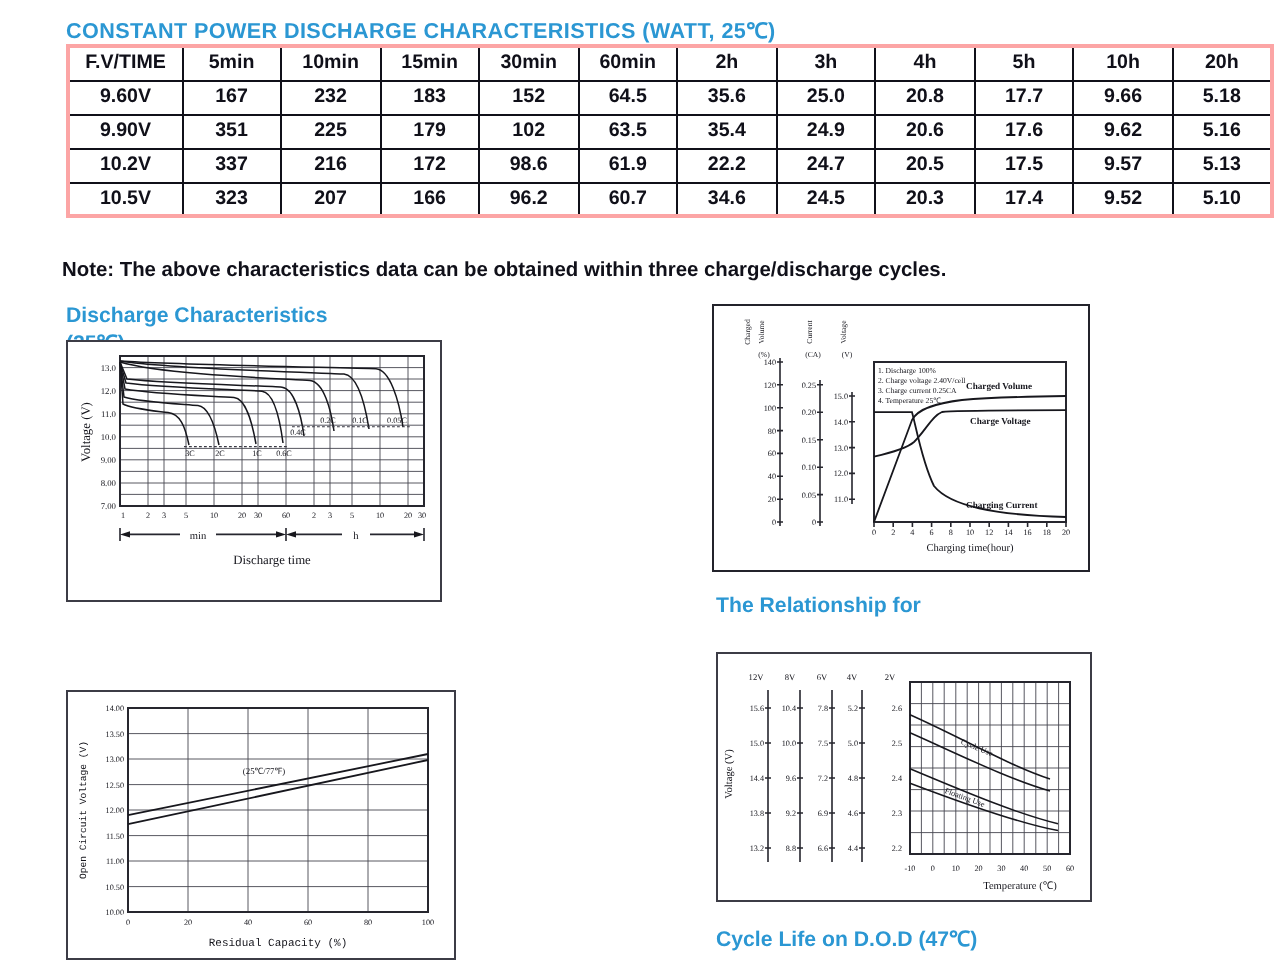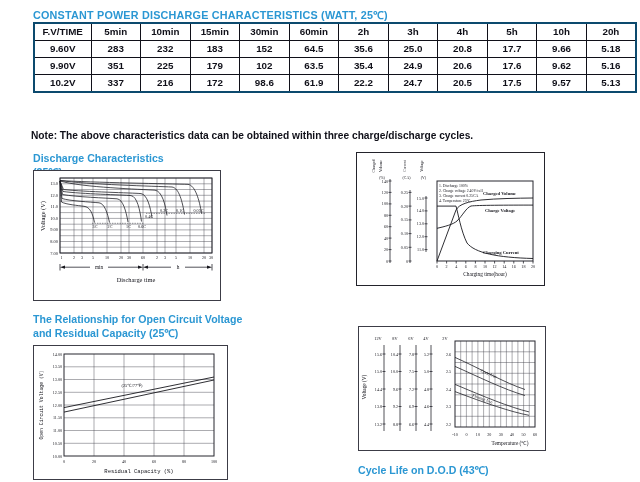--- a/index.html
+++ b/index.html
@@ -3,21 +3,21 @@
 <meta charset="utf-8">
 <style>
   html,body{margin:0;padding:0;background:#fff;}
   .page{position:relative;width:640px;height:482px;background:#ffffff;overflow:hidden;
         font-family:"Liberation Sans",sans-serif;}
   .abs{position:absolute;}
   .doc-title{left:33px;top:7px;font:700 10.8px "Liberation Sans",sans-serif;color:#2b97d3;letter-spacing:.2px;}
   .note{left:31px;top:130px;font:700 10.2px "Liberation Sans",sans-serif;color:#101019;}
   .sect{font:700 10.6px "Liberation Sans",sans-serif;color:#2b97d3;line-height:14px;}
   .ptable{position:absolute;left:33px;top:22px;width:604px;border-collapse:collapse;
-          table-layout:fixed;border:2px solid #0c4a6e;}
+          table-layout:fixed;border:2px solid #fca5a5;}
   .ptable th,.ptable td{border:1.5px solid #101019;font:700 9.8px "Liberation Sans",sans-serif;
           color:#101019;text-align:center;vertical-align:middle;height:15.9px;padding:0;}
   .box{position:absolute;background:#fff;border:1.1px solid #3c3c46;}
   .box2{border:1.7px solid #23232b;}
   svg{display:block;}
   svg text{font-family:"Liberation Serif",serif;fill:#15151c;}
   .tk{font-size:4.4px;}
   .tk2{font-size:4.1px;}
   .hdr{font-size:4.3px;}
   .cap{font-size:6.4px;}
@@ -58,21 +58,21 @@
         <th>60min</th>
         <th>2h</th>
         <th>3h</th>
         <th>4h</th>
         <th>5h</th>
         <th>10h</th>
         <th>20h</th>
       </tr>
       <tr>
         <td>9.60V</td>
-        <td>283</td>
+        <td>167</td>
         <td>232</td>
         <td>183</td>
         <td>152</td>
         <td>64.5</td>
         <td>35.6</td>
         <td>25.0</td>
         <td>20.8</td>
         <td>17.7</td>
         <td>9.66</td>
         <td>5.18</td>
@@ -97,20 +97,34 @@
         <td>216</td>
         <td>172</td>
         <td>98.6</td>
         <td>61.9</td>
         <td>22.2</td>
         <td>24.7</td>
         <td>20.5</td>
         <td>17.5</td>
         <td>9.57</td>
         <td>5.13</td>
+      </tr>
+      <tr>
+        <td>10.5V</td>
+        <td>323</td>
+        <td>207</td>
+        <td>166</td>
+        <td>96.2</td>
+        <td>60.7</td>
+        <td>34.6</td>
+        <td>24.5</td>
+        <td>20.3</td>
+        <td>17.4</td>
+        <td>9.52</td>
+        <td>5.10</td>
       </tr>
     </tbody>
   </table>
 
   <div class="abs note">Note: The above characteristics data can be obtained within three charge/discharge cycles.</div>
 
   <div class="abs sect" id="t-discharge" style="left:33px;top:151px;">Discharge Characteristics (25℃)</div>
 
   <div class="box" style="left:33px;top:170px;width:186px;height:129px;">
     <svg viewBox="0 0 184 127" width="184" height="127">
@@ -243,24 +257,20 @@
         <text class="tk2" x="137.6" y="114.5" text-anchor="middle">12</text>
         <text class="tk2" x="147.2" y="114.5" text-anchor="middle">14</text>
         <text class="tk2" x="156.8" y="114.5" text-anchor="middle">16</text>
         <text class="tk2" x="166.4" y="114.5" text-anchor="middle">18</text>
         <text class="tk2" x="176" y="114.5" text-anchor="middle">20</text>
         <text class="cap2" x="128" y="122.5" text-anchor="middle">Charging time(hour)</text>
       </g>
     </svg>
   </div>
 
-  <div class="abs sect" style="left:33px;top:312px;">
-    <div>The Relationship for Open Circuit Voltage</div>
-    <div>and Residual Capacity (25℃)</div>
-  </div>
 
   <div class="box" style="left:33px;top:345px;width:193px;height:133px;">
     <svg viewBox="0 0 191 131" width="191" height="131">
       <g>
         <path class="grid" d="M30 20.8H180M30 33.5H180M30 46.3H180M30 59H180M30 71.8H180M30 84.5H180M30 97.3H180"></path>
         <path class="grid" d="M60 8V110M90 8V110M120 8V110M150 8V110"></path>
         <rect class="frame" x="30" y="8" width="150" height="102"></rect>
       </g>
       <g>
         <path class="crv" d="M30 61.6 L180 31"></path>
@@ -285,20 +295,21 @@
         <text class="tk2" x="90" y="116.5" text-anchor="middle">40</text>
         <text class="tk2" x="120" y="116.5" text-anchor="middle">60</text>
         <text class="tk2" x="150" y="116.5" text-anchor="middle">80</text>
         <text class="tk2" x="180" y="116.5" text-anchor="middle">100</text>
         <text class="capm" x="105" y="127" text-anchor="middle">Residual Capacity (%)</text>
       </g>
     </svg>
   </div>
 
   <div class="abs sect" style="left:358px;top:296px;">
+    <div>The Relationship for</div>
   </div>
 
   <div class="box" style="left:358px;top:326px;width:186px;height:123px;">
     <svg viewBox="0 0 184 121" width="184" height="121">
       <text class="cap2" transform="rotate(-90 7 60)" x="7" y="60" text-anchor="middle">Voltage (V)</text>
       <g>
         <text class="hdr" x="19" y="13" text-anchor="middle">12V</text>
         <text class="hdr" x="36" y="13" text-anchor="middle">8V</text>
         <text class="hdr" x="52" y="13" text-anchor="middle">6V</text>
         <text class="hdr" x="67" y="13" text-anchor="middle">4V</text>
@@ -353,15 +364,15 @@
         <text class="tk2" x="130.3" y="108.5" text-anchor="middle">20</text>
         <text class="tk2" x="141.7" y="108.5" text-anchor="middle">30</text>
         <text class="tk2" x="153.1" y="108.5" text-anchor="middle">40</text>
         <text class="tk2" x="164.6" y="108.5" text-anchor="middle">50</text>
         <text class="tk2" x="176" y="108.5" text-anchor="middle">60</text>
         <text class="cap2" x="151" y="117.5" text-anchor="middle">Temperature (℃)</text>
       </g>
     </svg>
   </div>
 
-  <div class="abs sect" style="left:358px;top:463px;">Cycle Life on D.O.D (43℃)</div>
+  <div class="abs sect" style="left:358px;top:463px;">Cycle Life on D.O.D (47℃)</div>
 
 </div>
 
 </body></html>

